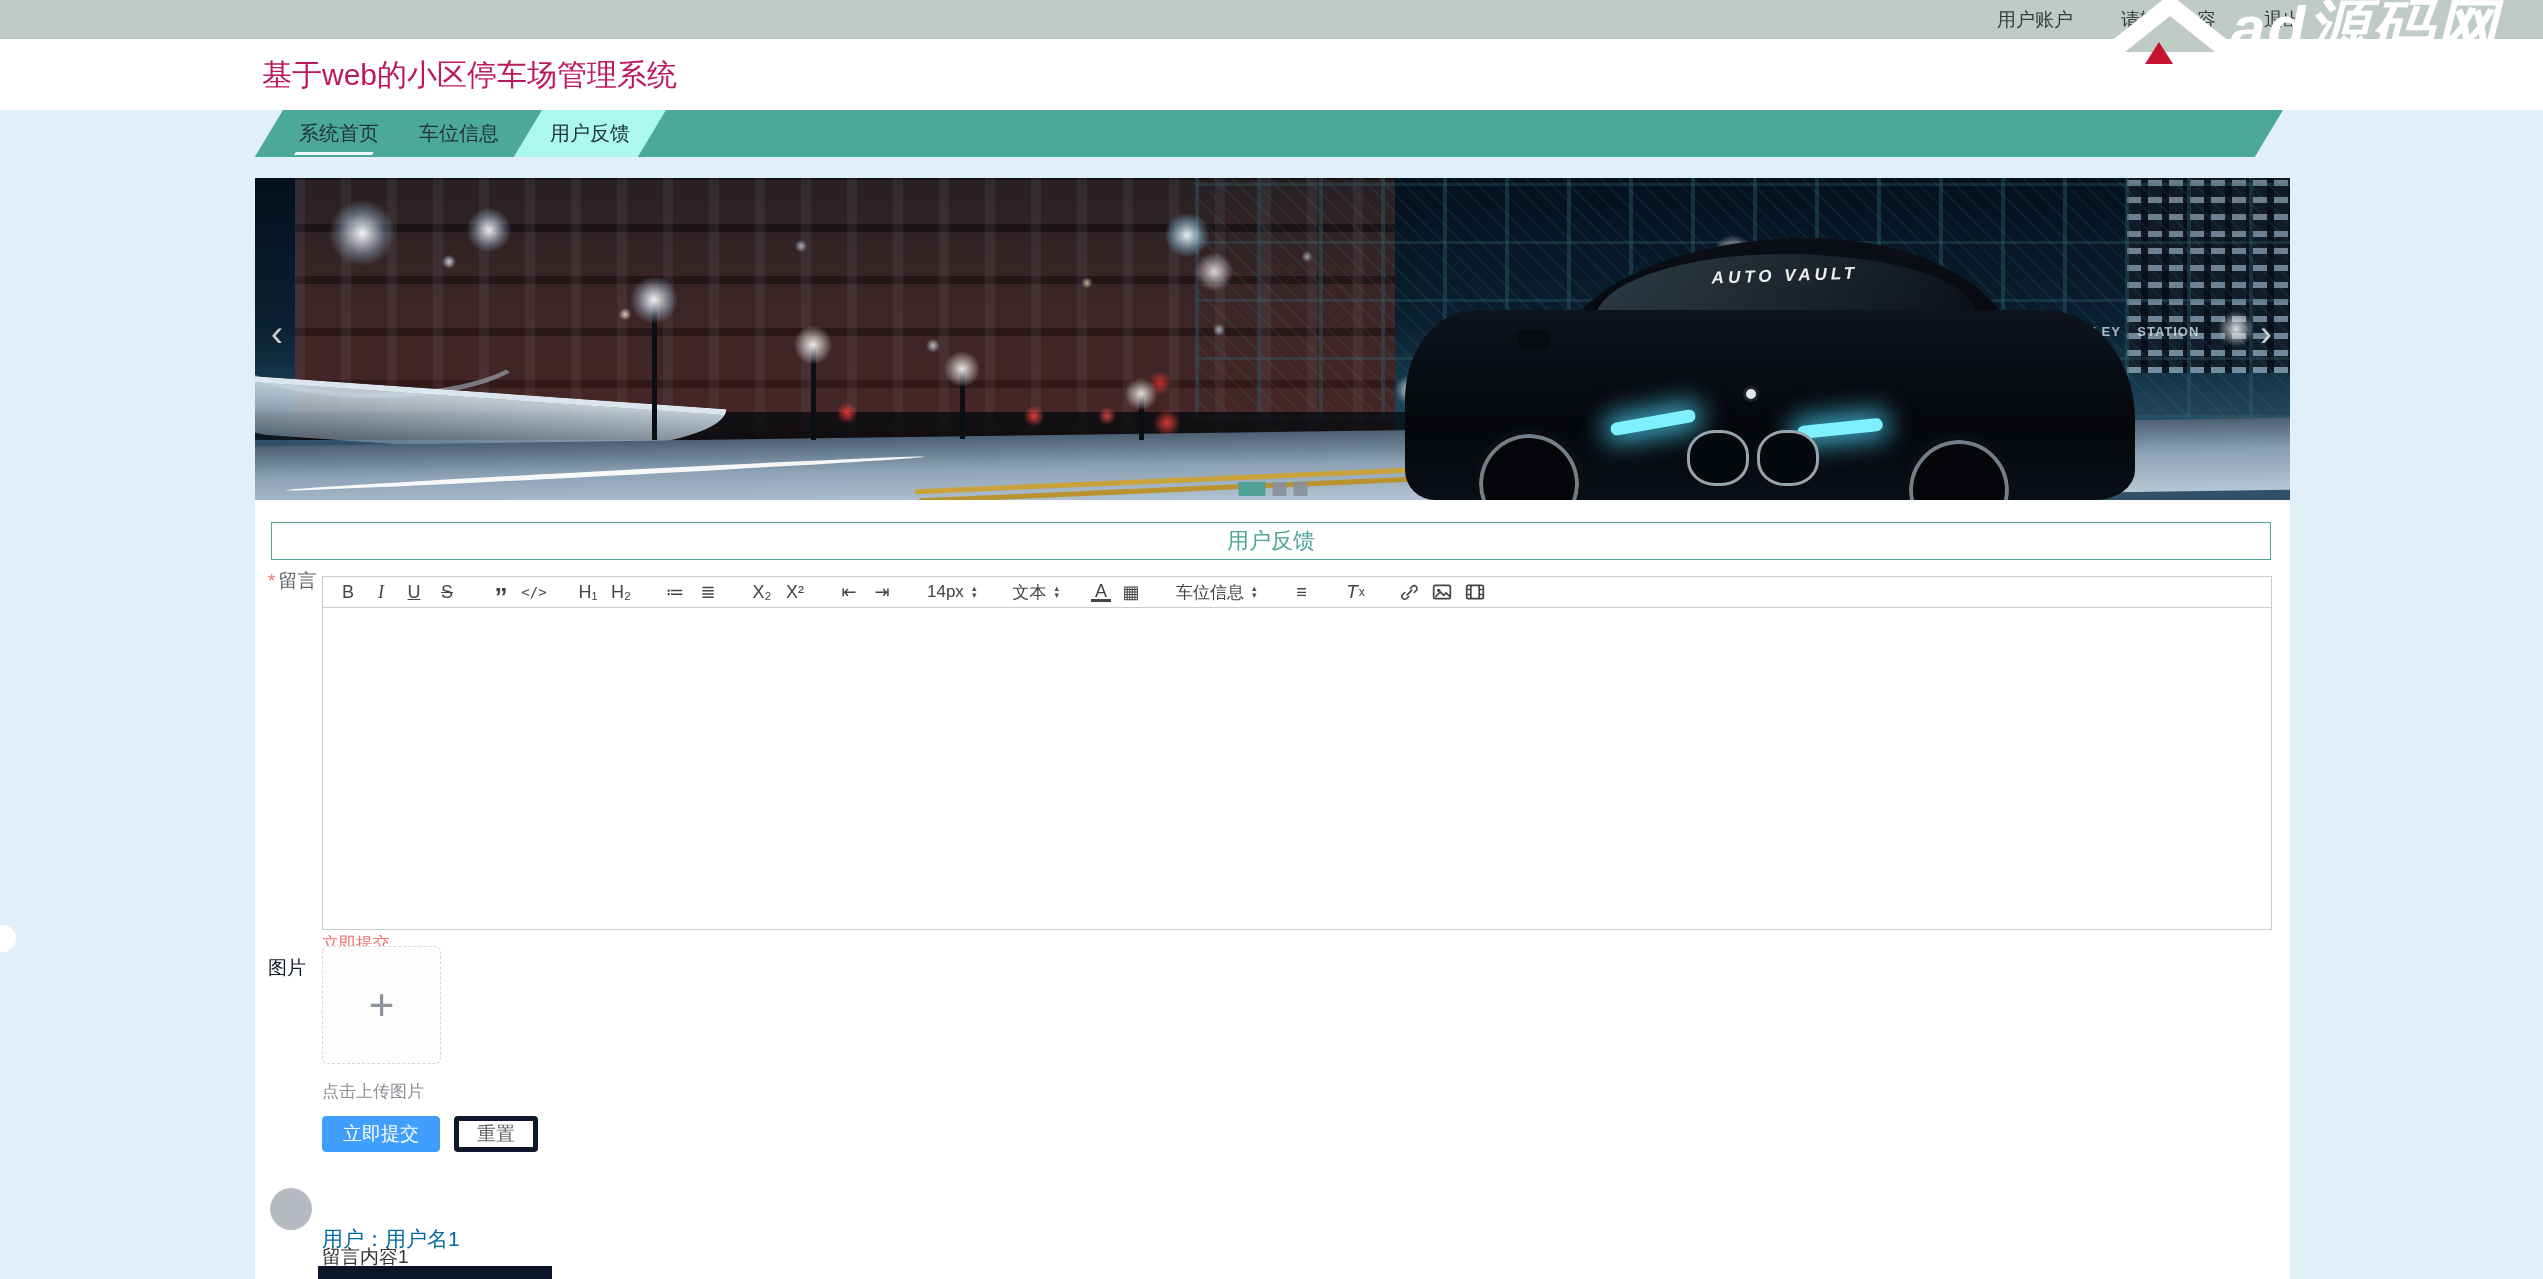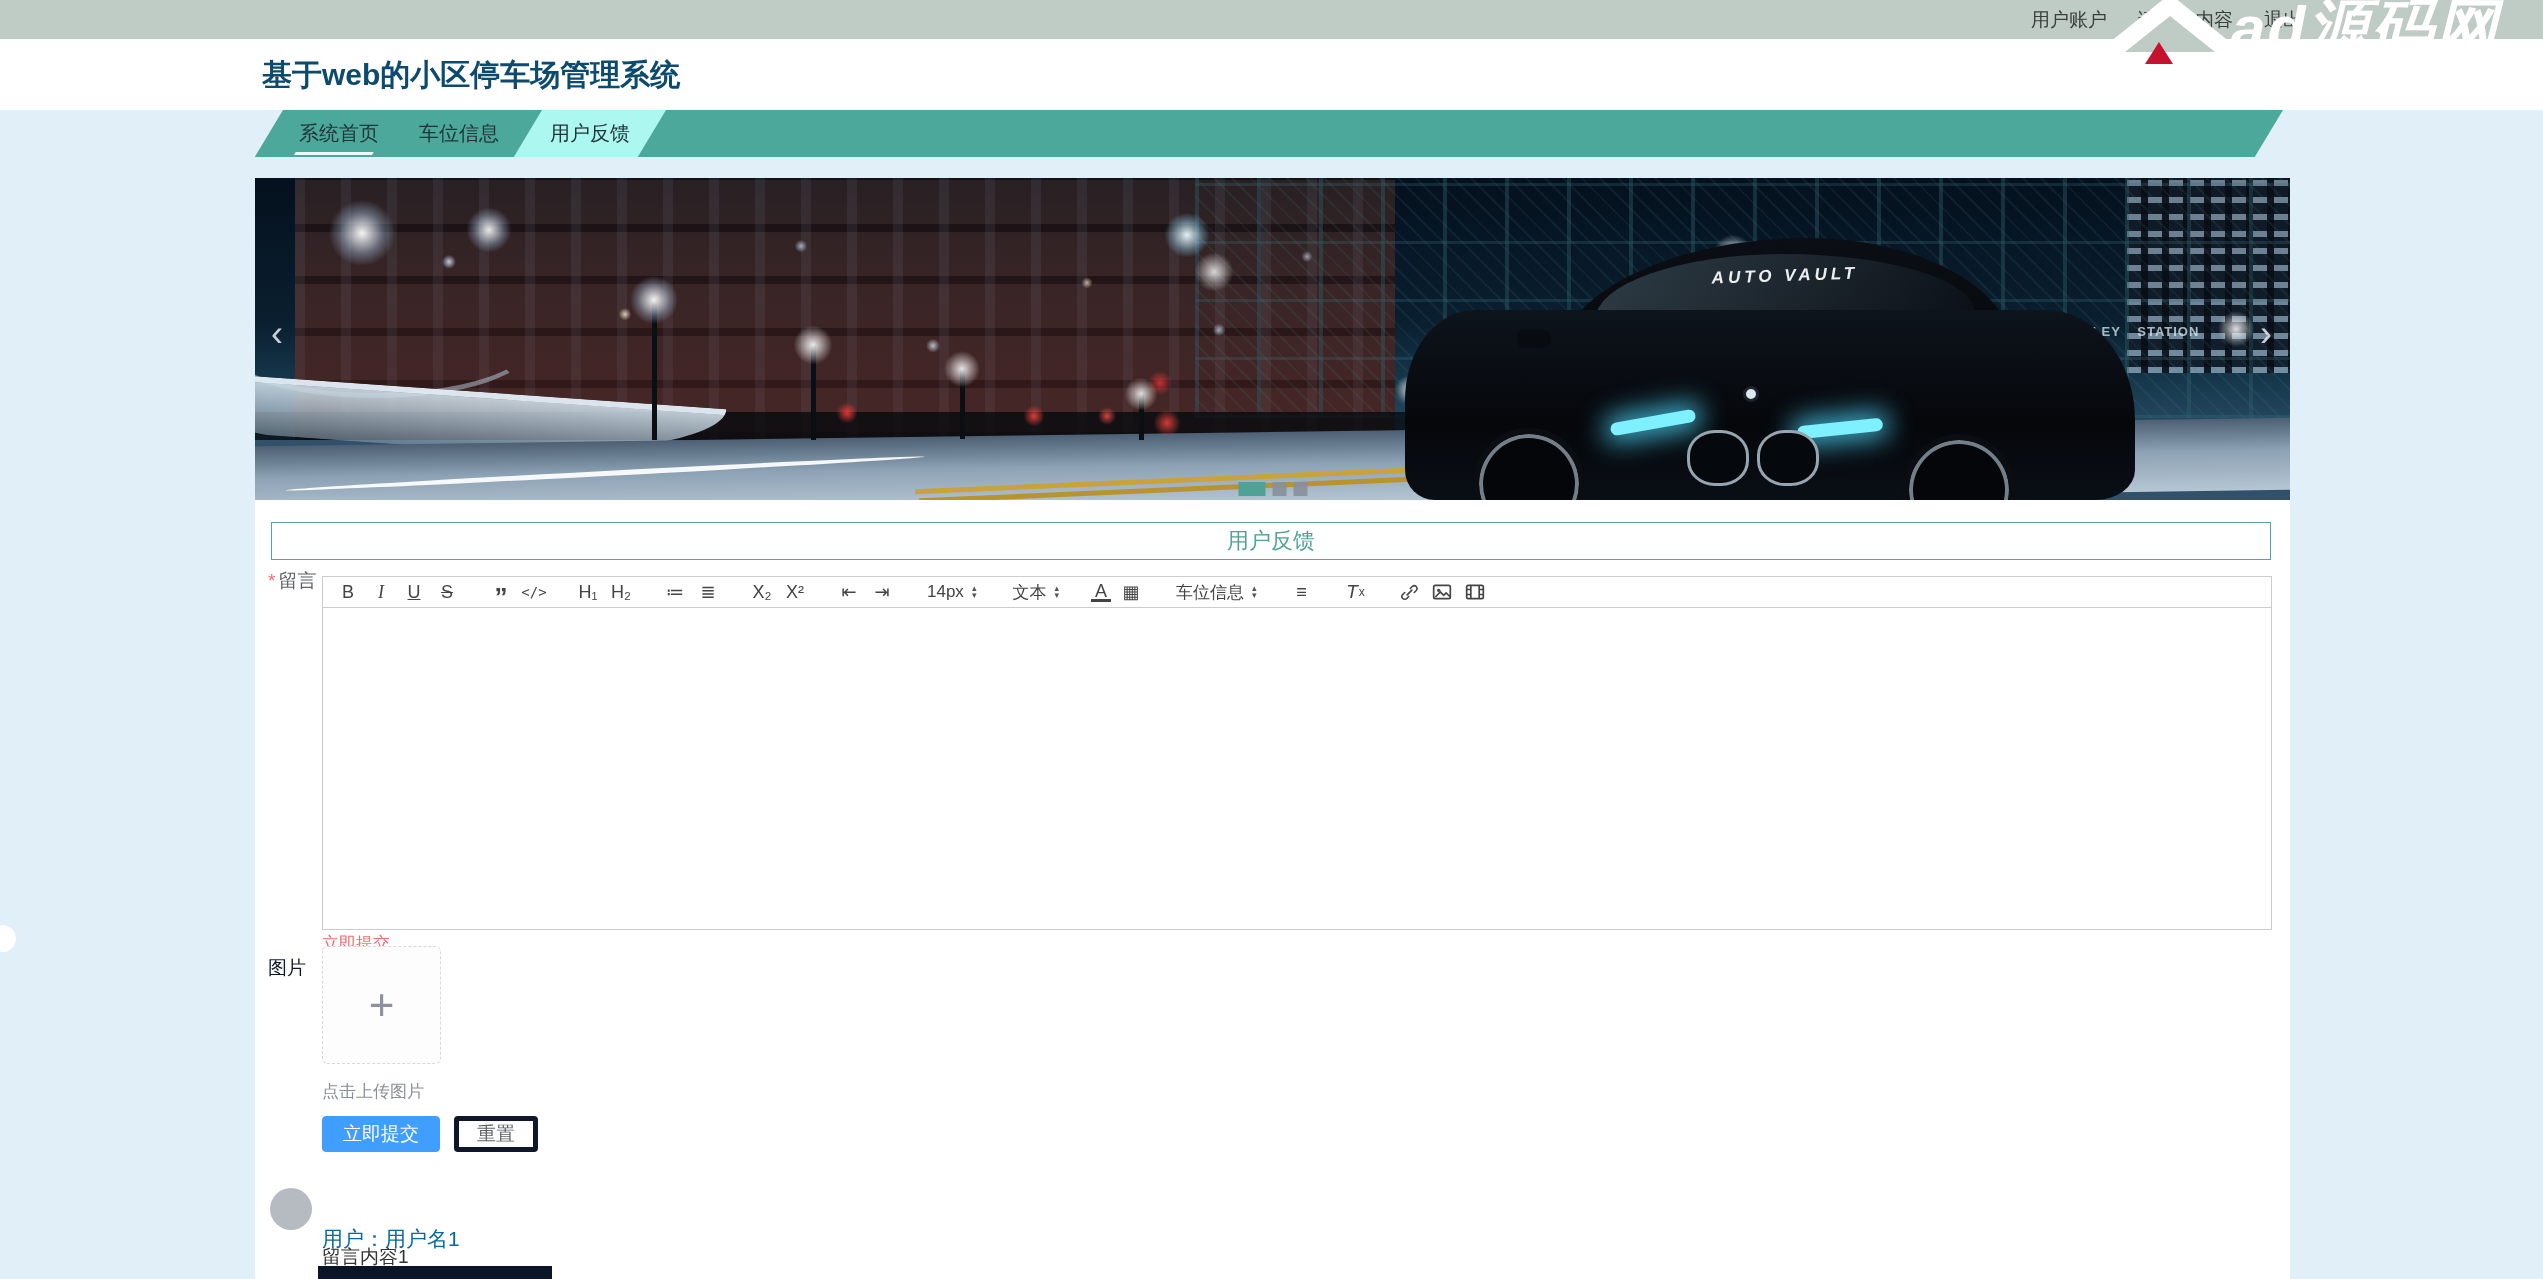--- a/index.html
+++ b/index.html
@@ -3,35 +3,35 @@
 <meta charset="utf-8">
 <style>
   *{box-sizing:border-box}
   html,body{margin:0;padding:0}
   body{
     width:2543px;height:1279px;overflow:hidden;position:relative;
     background:#e1eff8;font-family:"Liberation Sans",sans-serif;
   }
   
   .topbar{position:absolute;left:0;top:0;width:2543px;height:39px;background:#bfccc6;z-index:5}
-  .topbar-links{position:absolute;right:241px;top:0;height:39px;display:flex;align-items:center;gap:31px}
+  .topbar-links{position:absolute;right:241px;top:0;height:39px;display:flex;align-items:center;gap:48px}
   .topbar-link{font-size:19px;color:#3a3f3d;cursor:pointer;white-space:nowrap}
   
   .watermark{position:absolute;top:0;left:2083px;width:460px;height:80px;z-index:6;pointer-events:none}
   .wm-a-outer{position:absolute;left:12px;top:-6px;width:0;height:0;
     border-left:75px solid transparent;border-right:75px solid transparent;border-bottom:60px solid #ffffff}
   .wm-a-inner{position:absolute;left:42px;top:16px;width:0;height:0;
     border-left:45px solid transparent;border-right:45px solid transparent;border-bottom:36px solid #bfccc6}
   .wm-tri{position:absolute;left:62px;top:42px;width:0;height:0;
     border-left:14px solid transparent;border-right:14px solid transparent;border-bottom:22px solid #c51230}
   .wm-text{position:absolute;left:148px;top:-14px;font-size:62px;font-weight:800;font-style:italic;
     color:#ffffff;letter-spacing:2px;white-space:nowrap}
   
   .site-header{position:absolute;left:0;top:39px;width:2543px;height:71px;background:#ffffff}
-  .site-title{position:absolute;left:262px;top:0;height:81px;line-height:71px;font-size:30px;font-weight:bold;color:#0c4a6e;margin:0}
+  .site-title{position:absolute;left:262px;top:0;height:81px;line-height:71px;font-size:30px;font-weight:normal;color:#be185d;margin:0}
   
   .nav{position:absolute;left:283px;top:110px;width:2000px;height:47px;background:#4ba89a;
     transform:skewX(-31deg);transform-origin:0 0}
   .nav-tab{position:absolute;top:0;height:47px;display:flex;align-items:center;justify-content:center;cursor:pointer}
   .nav-tab .lbl{transform:skewX(31deg);font-size:20px;color:#20353b;white-space:nowrap}
   .tab-0{left:8px;width:124px}
   .tab-1{left:128px;width:124px}
   .tab-2{left:259px;width:124px;background:#acf7ef}
   .tab0-underline{position:absolute;left:38px;bottom:2px;width:78px;height:3px;background:rgba(255,255,255,.9)}
   

